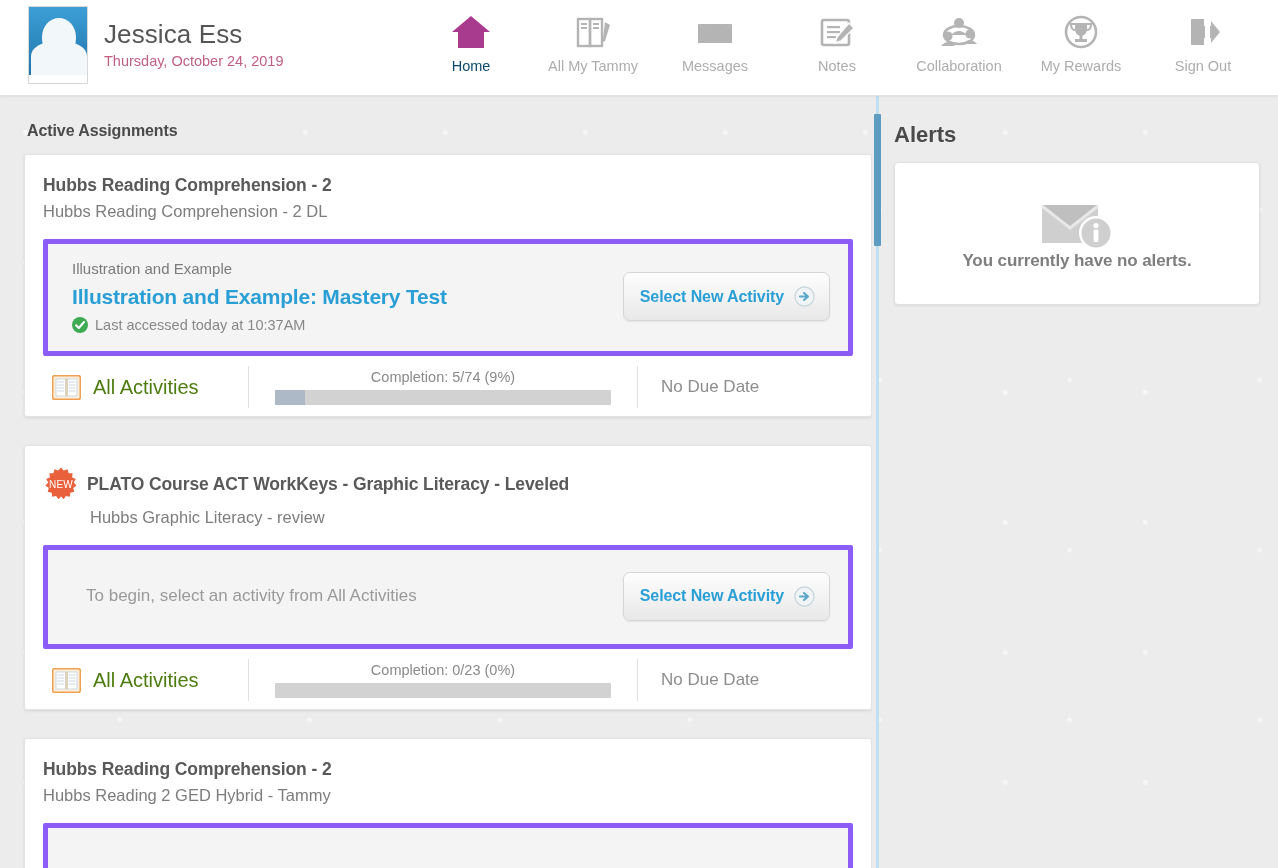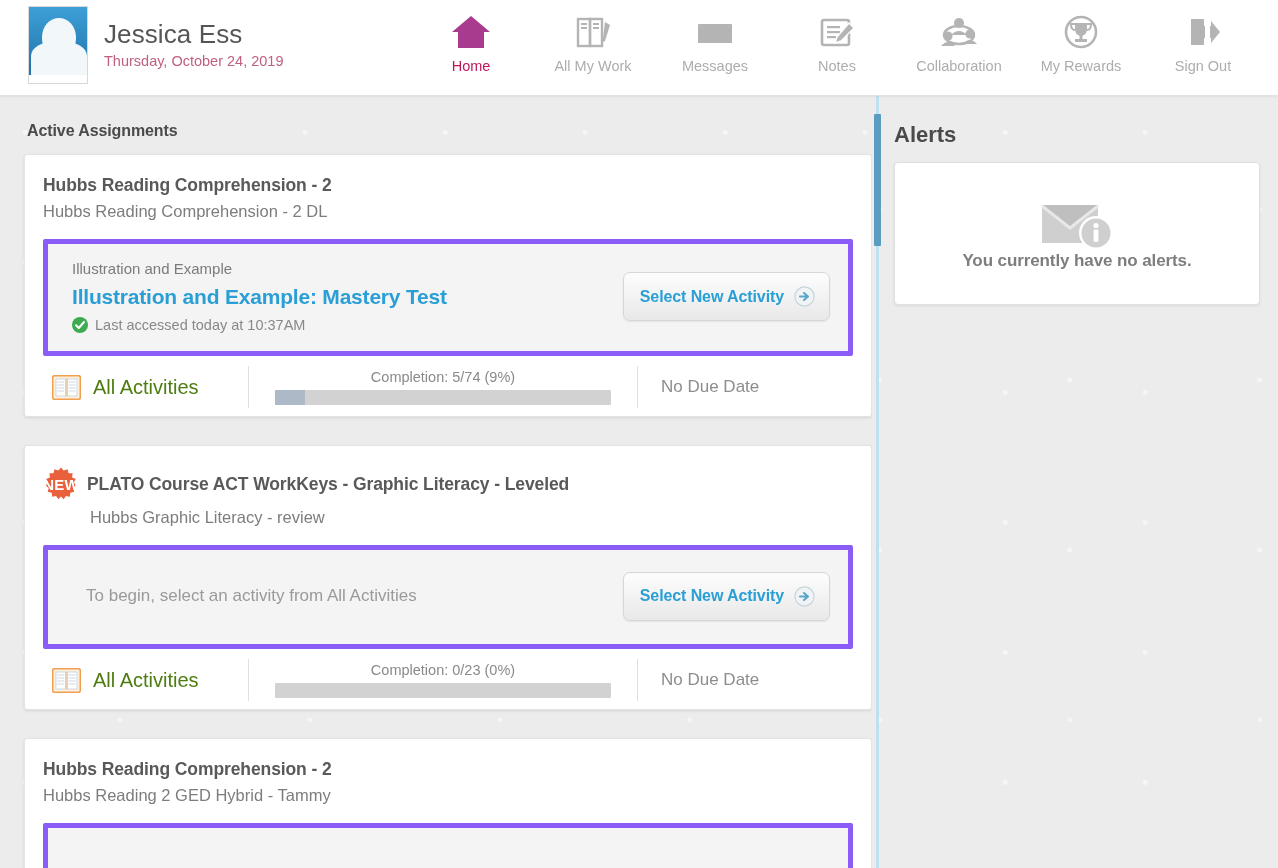--- a/index.html
+++ b/index.html
@@ -100,21 +100,21 @@
     height: 44px;
     display: flex;
     align-items: center;
     justify-content: center;
   }
   .nav-label {
     font-size: 14.5px;
     color: #adadad;
     margin-top: 4px;
   }
-  .nav-item.active .nav-label { color: #be185d; }
+  .nav-item.active .nav-label { color: #0c4a6e; }
   .nav-icon svg { display: block; }
 
   
   #content {
     position: absolute;
     top: 96px; left: 0; right: 0; bottom: 0;
     background:
       radial-gradient(circle at 18% 28%, rgba(255,255,255,0.55) 0 2px, transparent 3px),
       radial-gradient(circle at 63% 67%, rgba(255,255,255,0.45) 0 2px, transparent 3px),
       #ececec;
@@ -198,22 +198,22 @@
     flex: none;
     position: relative;
     display: flex;
     align-items: center;
     justify-content: center;
   }
   .new-badge svg { position: absolute; inset: 0; }
   .new-badge span {
     position: relative;
     color: #fff;
-    font-size: 15px;
-    font-weight: 700;
+    font-size: 10px;
+    font-weight: 400;
     letter-spacing: 0.2px;
   }
 
   .activity-panel {
     margin-top: 18px;
     background: #f4f4f4;
     border: 5px solid #8b5cf6;
     border-radius: 2px;
     padding: 16px 18px 18px 24px;
     display: flex;
@@ -387,21 +387,21 @@
         <svg width="42" height="38" viewBox="0 0 42 38">
           <rect x="6" y="6" width="12" height="27" fill="none" stroke="#b4b4b4" stroke-width="2.4"></rect>
           <rect x="18" y="6" width="12" height="27" fill="none" stroke="#b4b4b4" stroke-width="2.4"></rect>
           <rect x="9" y="10" width="6" height="2" fill="#b4b4b4"></rect>
           <rect x="9" y="14" width="6" height="2" fill="#b4b4b4"></rect>
           <rect x="21" y="10" width="6" height="2" fill="#b4b4b4"></rect>
           <rect x="21" y="14" width="6" height="2" fill="#b4b4b4"></rect>
           <path d="M33 9 L38 12 L33 28 L31 29 L31 25 Z" fill="#b4b4b4"></path>
         </svg>
       </div>
-      <div class="nav-label">All My Work</div>
+      <div class="nav-label">All My Tammy</div>
     </div>
 
     <div class="nav-item">
       <div class="nav-icon">
         <svg width="44" height="38" viewBox="0 0 44 38">
           <path d="M5 11 L39 11 L39 30 L5 30 Z" fill="#b4b4b4"></path>
           <path d="M5 11 L22 23 L39 11 Z" fill="#ffffff"></path>
           <path d="M5 11 L39 11 L22 24 Z" fill="#b4b4b4"></path>
         </svg>
       </div>

